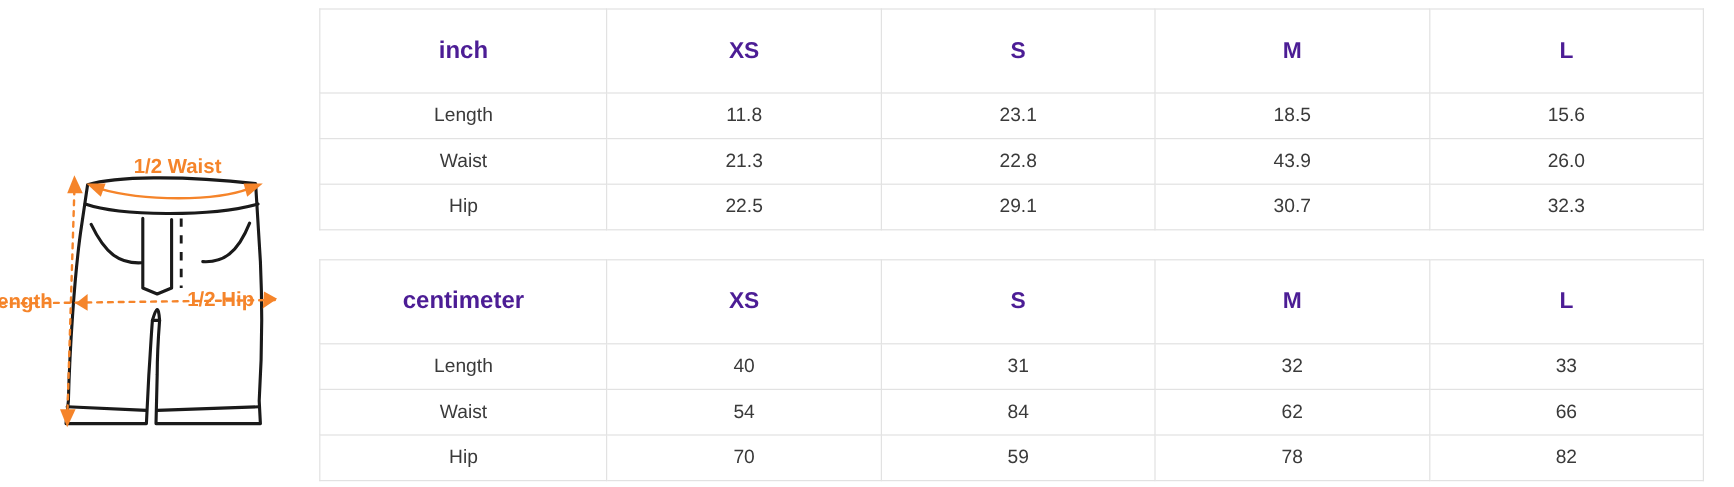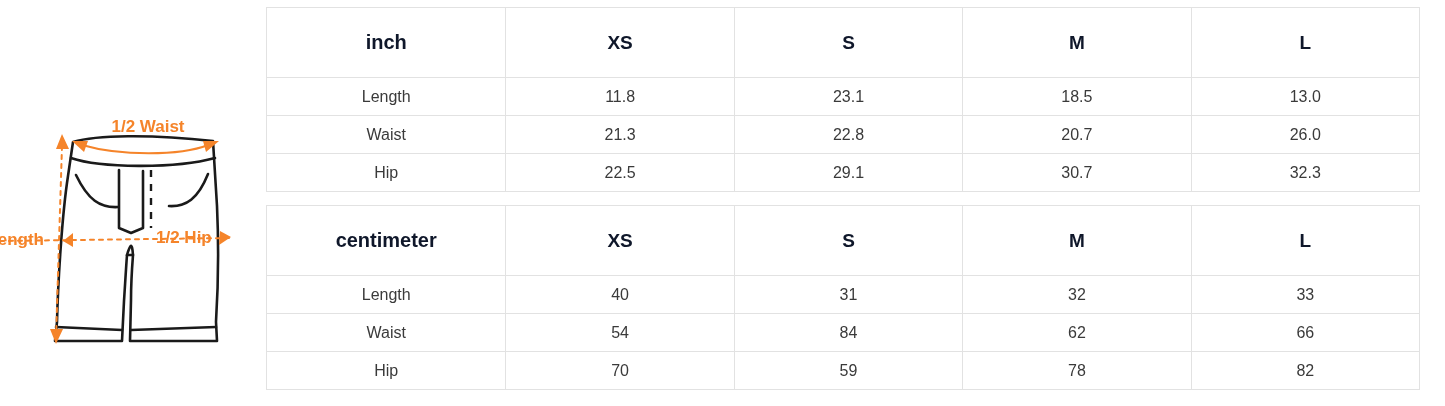--- a/index.html
+++ b/index.html
@@ -18,21 +18,21 @@
   #root {
     position: relative;
     width: 1445px;
     height: 406px;
   }
 
   
   .diagram {
     position: absolute;
     left: 0;
-    top: 0;
+    top: 12px;
     width: 266px;
     height: 362px;
   }
   .diagram svg {
     display: block;
   }
 
   
   .tables {
     position: absolute;
@@ -44,38 +44,38 @@
 
   table.size-table {
     position: absolute;
     left: 0;
     width: 1154px;
     border-collapse: collapse;
     table-layout: fixed;
     background: #ffffff;
   }
   table.size-table.inch-table  { top: 7px; }
-  table.size-table.cm-table    { top: 205px; border-radius: 23px; }
+  table.size-table.cm-table    { top: 216px; border-radius: 23px; }
 
   table.size-table td,
   table.size-table th {
     border: 1px solid #e2e2e2;
     text-align: center;
     vertical-align: middle;
     padding: 0;
     color: #3a3a3a;
     font-weight: normal;
     font-size: 16px;
   }
 
   table.size-table tr.header-row th {
     height: 69px;
     font-weight: bold;
     font-size: 19px;
-    color: #0f172a;
+    color: #4c1d95;
   }
   table.size-table tr.header-row th.unit-col {
     font-size: 20px;
   }
 
   table.size-table tr.data-row td {
     height: 37px;
     font-size: 16px;
     color: #3a3a3a;
   }
@@ -183,27 +183,27 @@
           <th>M</th>
           <th>L</th>
         </tr>
       </thead>
       <tbody>
         <tr class="data-row">
           <td>Length</td>
           <td>11.8</td>
           <td>23.1</td>
           <td>18.5</td>
-          <td>13.0</td>
+          <td>15.6</td>
         </tr>
         <tr class="data-row">
           <td>Waist</td>
           <td>21.3</td>
           <td>22.8</td>
-          <td>20.7</td>
+          <td>43.9</td>
           <td>26.0</td>
         </tr>
         <tr class="data-row">
           <td>Hip</td>
           <td>22.5</td>
           <td>29.1</td>
           <td>30.7</td>
           <td>32.3</td>
         </tr>
       </tbody>

